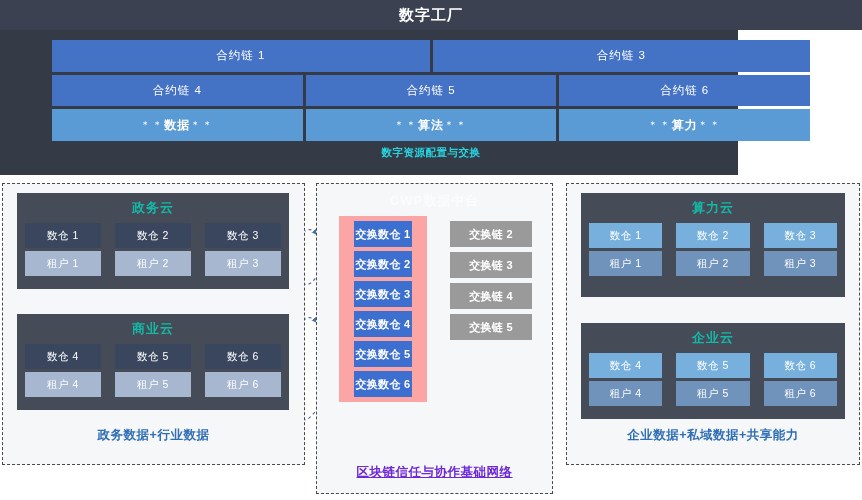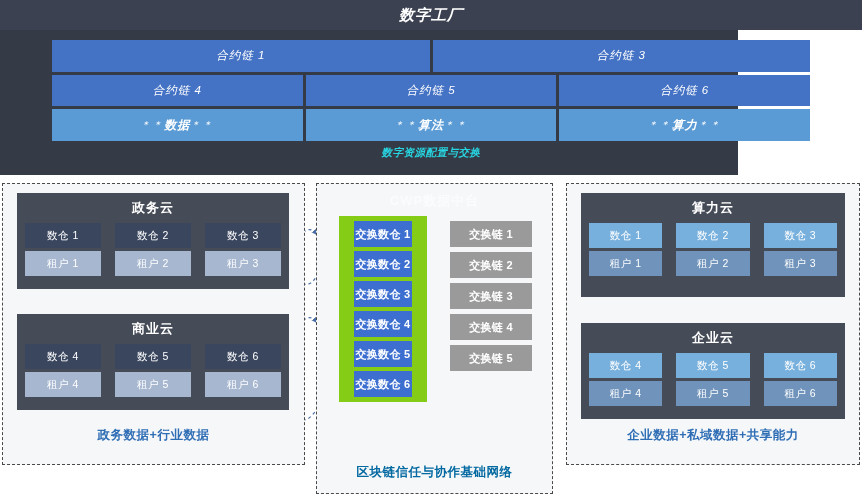--- a/index.html
+++ b/index.html
@@ -8,21 +8,20 @@
     overflow: hidden;
     background: #ffffff;
     font-family: "Liberation Sans", "DejaVu Sans", sans-serif;
   }
   #root { position: relative; width: 862px; height: 500px; background: #ffffff; }
 
   
   .top-section {
     position: absolute; left: 0; top: 0; width: 738px; height: 175px;
     background: #343a46;
-    font-style: italic;
   }
   .top-title-bar {
     position: absolute; left: 0; top: 0; width: 862px; height: 30px;
     background: #3b4150;
     display: flex; align-items: center; justify-content: center;
   }
   .top-title {
     color: #ffffff; font-size: 15px; font-weight: bold; letter-spacing: 1px;
   }
   .factory-grid {
@@ -58,21 +57,21 @@
   .panel.center { left: 316px; top: 8px;  width: 237px; height: 311px; }
   .panel.right  { left: 566px; top: 8px;  width: 294px; height: 282px; }
 
   
   .cloud-box {
     position: absolute;
     background: #454b57;
     padding: 6px 8px 8px 8px;
   }
   .cloud-title {
-    color: #ffffff; font-size: 13px; font-weight: bold;
+    color: #14b8a6; font-size: 13px; font-weight: bold;
     text-align: center; letter-spacing: 1px; margin-bottom: 6px;
   }
   .cloud-grid { display: flex; flex-direction: column; gap: 3px; }
   .c-row { display: flex; gap: 14px; height: 25px; }
   .c-cell {
     flex: 1; display: flex; align-items: center; justify-content: center;
     color: #ffffff; font-size: 10.5px; letter-spacing: 0.5px;
   }
   
   .c-cell.dw-dark   { background: #39465e; }
@@ -80,31 +79,31 @@
   
   .c-cell.dw-blue   { background: #77b0dd; }
   .c-cell.tn-blue   { background: #6f93bb; }
 
   .panel-caption {
     position: absolute; left: 0; width: 100%;
     text-align: center; font-size: 12.5px; font-weight: bold;
     letter-spacing: 0.5px;
   }
   .panel-caption.blue   { color: #2f6eb5; }
-  .panel-caption.orange { color: #0369a1; }
+  .panel-caption.orange { color: #6d28d9; text-decoration: underline; }
 
   
   .center-title {
     position: absolute; left: 0; top: 8px; width: 100%;
     text-align: center; color: #fbfcfd; font-size: 13px; font-weight: bold;
     letter-spacing: 1px;
   }
   .dw-column {
     position: absolute; left: 22px; top: 32px; width: 88px;
-    background: #84cc16; padding: 5px 15px;
+    background: #fca5a5; padding: 5px 15px;
     display: flex; flex-direction: column; gap: 4px;
   }
   .chain-column {
     position: absolute; left: 133px; top: 37px; width: 82px;
     display: flex; flex-direction: column; gap: 5px;
   }
   .ex-cell {
     height: 26px; display: flex; align-items: center; justify-content: center;
     color: #ffffff; font-size: 11px; font-weight: bold; letter-spacing: 0.3px;
   }
@@ -216,21 +215,20 @@
       <div class="dw-column" id="dw-column">
           <div class="ex-cell dw">交换数仓 1</div>
           <div class="ex-cell dw">交换数仓 2</div>
           <div class="ex-cell dw">交换数仓 3</div>
           <div class="ex-cell dw">交换数仓 4</div>
           <div class="ex-cell dw">交换数仓 5</div>
           <div class="ex-cell dw">交换数仓 6</div>
         </div>
 
       <div class="chain-column" id="chain-column">
-          <div class="ex-cell chain">交换链 1</div>
           <div class="ex-cell chain">交换链 2</div>
           <div class="ex-cell chain">交换链 3</div>
           <div class="ex-cell chain">交换链 4</div>
           <div class="ex-cell chain">交换链 5</div>
         </div>
 
       <div class="panel-caption orange" style="top:280px;">区块链信任与协作基础网络</div>
     </div>
 
     <div class="panel right">

